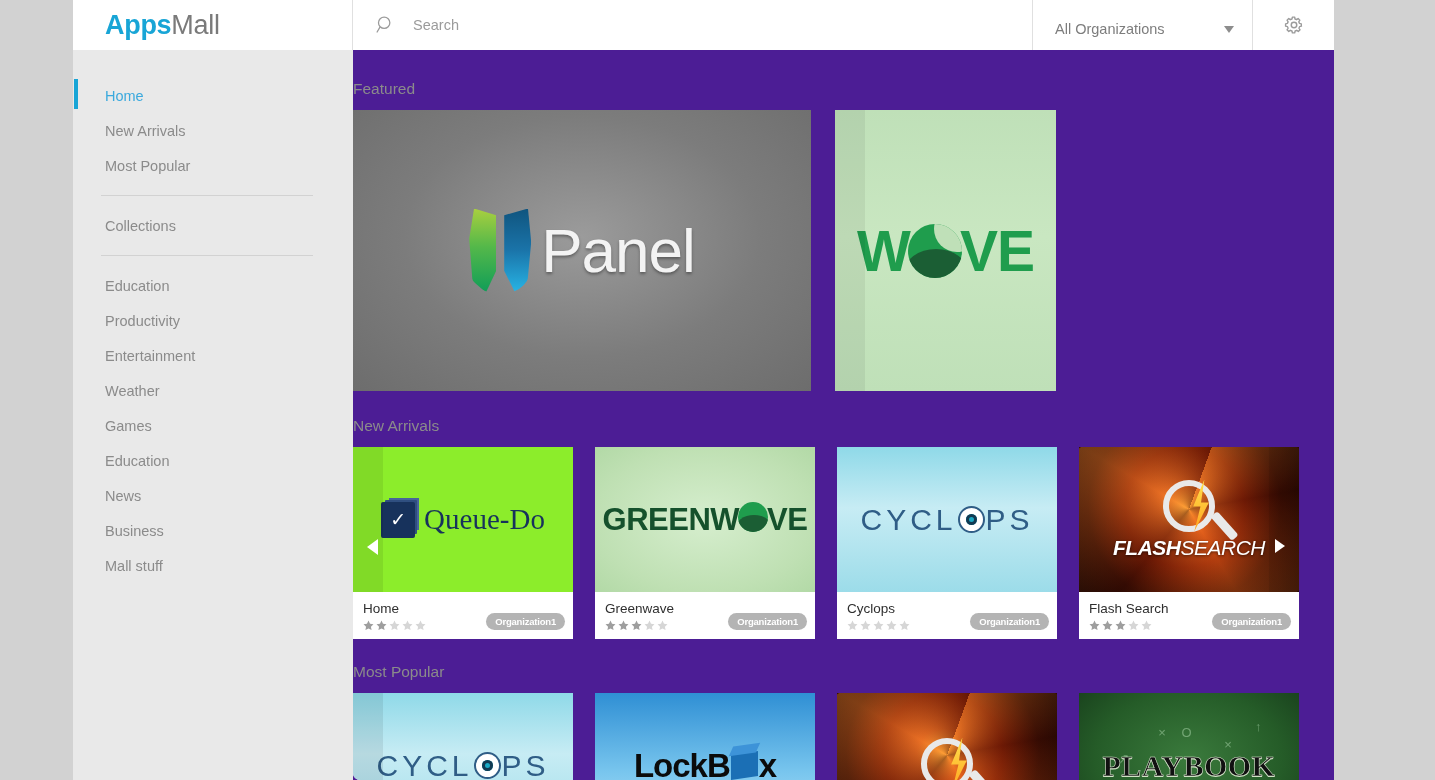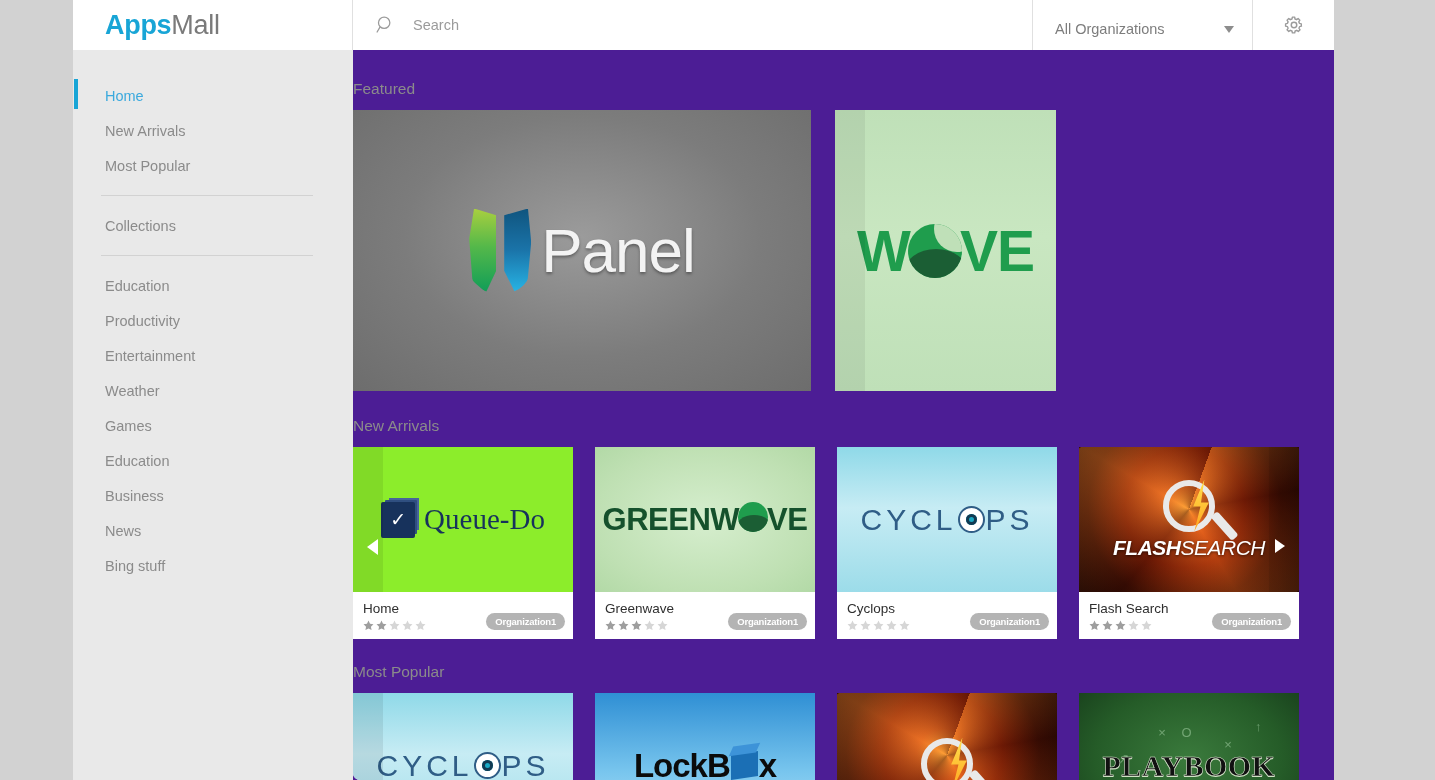--- a/index.html
+++ b/index.html
@@ -426,27 +426,27 @@
       <div class="nav-item">
         <span>Weather</span>
       </div>
       <div class="nav-item">
         <span>Games</span>
       </div>
       <div class="nav-item">
         <span>Education</span>
       </div>
       <div class="nav-item">
+        <span>News</span>
+      </div>
+      <div class="nav-item">
         <span>Business</span>
       </div>
       <div class="nav-item">
-        <span>News</span>
-      </div>
-      <div class="nav-item">
-        <span>Bing stuff</span>
+        <span>Mall stuff</span>
       </div>
     </div>
 
     <div class="main">
 
       <div class="section-title">Featured</div>
       <div class="row featured-row">
 
         <div class="featured-card wide">
           <div class="art-upanel">

